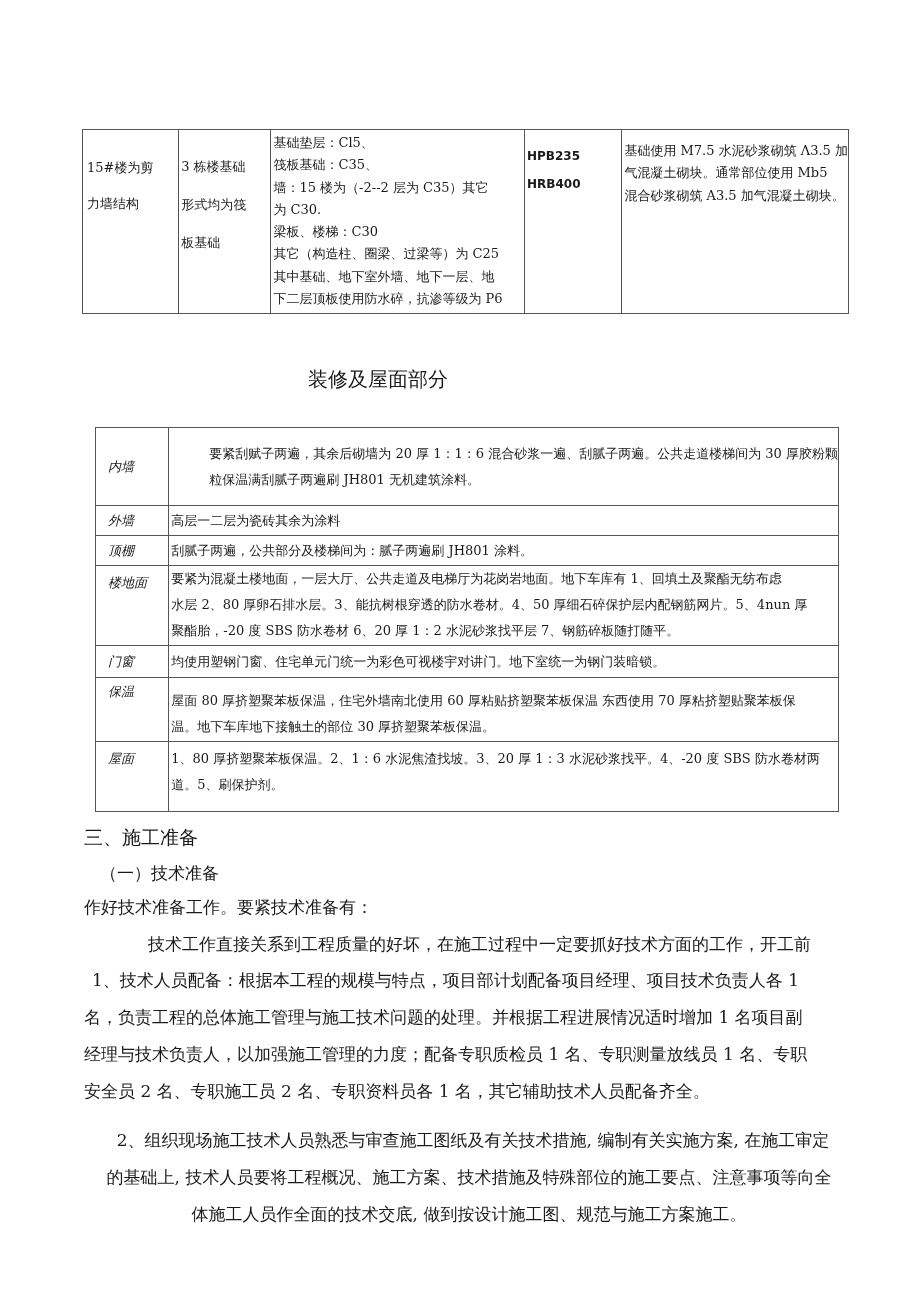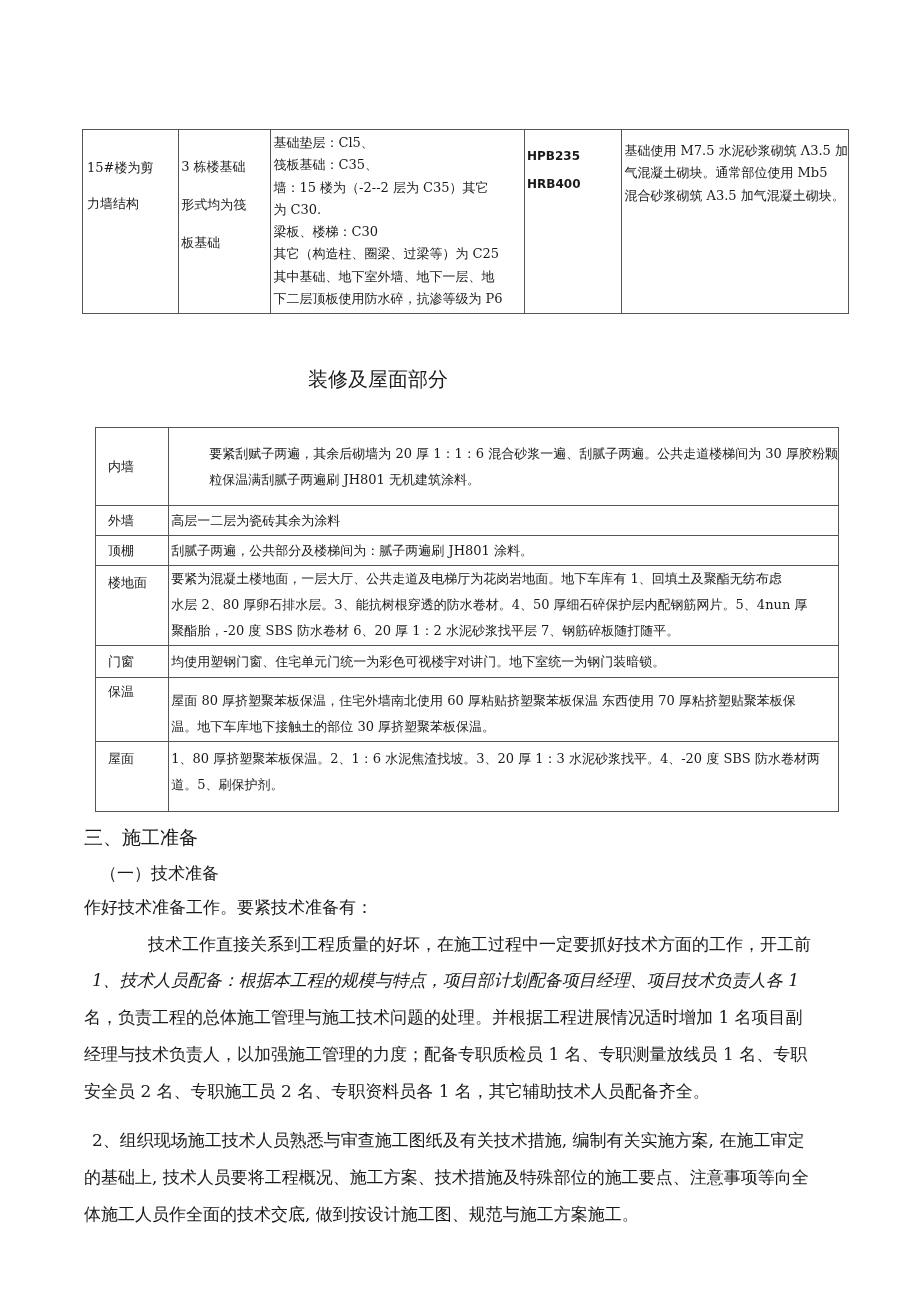--- a/index.html
+++ b/index.html
@@ -11,21 +11,21 @@
   .t1 { left: 82px; top: 129px; width: 767px; font-size: 13px; }
   .t1 td { line-height: 22.3px; }
   .t1 .c1 { width: 94px; padding: 20px 0 0 4px; line-height: 36px; }
   .t1 .c2 { width: 92px; padding: 18px 0 0 2px; line-height: 38px; }
   .t1 .c3 { width: 253px; padding: 2px 0 3px 2px; }
   .t1 .c4 { width: 99px; padding: 12px 0 0 2px; line-height: 28px; }
   .t1 .c5 { width: 218px; padding: 10px 0 0 2px; }
   .line { display: block; white-space: nowrap; }
   .section-title { left: 3px; width: 750px; top: 366px; text-align: center; font-size: 20px; }
   .t2 { left: 95px; top: 427px; width: 744px; font-size: 13px; }
-  .t2 .lbl { width: 74px; padding-left: 12px; }
+  .t2 .lbl { width: 74px; padding-left: 12px; font-style: italic; }
   .t2 .val { padding-left: 2px; line-height: 26px; }
   .h3 { left: 84px; top: 825px; font-size: 19px; }
   .h4 { left: 100px; top: 862px; font-size: 17px; }
   .para { left: 84px; width: 770px; font-size: 17px; line-height: 37px; }
 </style>
 </head>
 <body>
 
 <table class="abs t1">
   <tbody>
@@ -118,23 +118,23 @@
 
 <div class="abs h3">三、施工准备</div>
 <div class="abs h4">（一）技术准备</div>
 
 <div class="abs para" style="top:889px;">
   <span class="line">作好技术准备工作。要紧技术准备有：</span>
   <span class="line" style="padding-left:64px;">技术工作直接关系到工程质量的好坏，在施工过程中一定要抓好技术方面的工作，开工前</span>
 </div>
 
 <div class="abs para" style="top:962px;">
-  <span class="line" style="padding-left:8px;font-style:italic;">1、技术人员配备：根据本工程的规模与特点，项目部计划配备项目经理、项目技术负责人各 1</span>
+  <span class="line" style="padding-left:8px;">1、技术人员配备：根据本工程的规模与特点，项目部计划配备项目经理、项目技术负责人各 1</span>
   <span class="line">名，负责工程的总体施工管理与施工技术问题的处理。并根据工程进展情况适时增加 1 名项目副</span>
   <span class="line">经理与技术负责人，以加强施工管理的力度；配备专职质检员 1 名、专职测量放线员 1 名、专职</span>
   <span class="line">安全员 2 名、专职施工员 2 名、专职资料员各 1 名，其它辅助技术人员配备齐全。</span>
 </div>
 
-<div class="abs para" style="top:1122px;">
+<div class="abs para" style="top:1122px;text-align:center;">
   <span class="line" style="padding-left:8px;">2、组织现场施工技术人员熟悉与审查施工图纸及有关技术措施, 编制有关实施方案, 在施工审定</span>
   <span class="line">的基础上, 技术人员要将工程概况、施工方案、技术措施及特殊部位的施工要点、注意事项等向全</span>
   <span class="line">体施工人员作全面的技术交底, 做到按设计施工图、规范与施工方案施工。</span>
 </div>
 
 </body></html>

